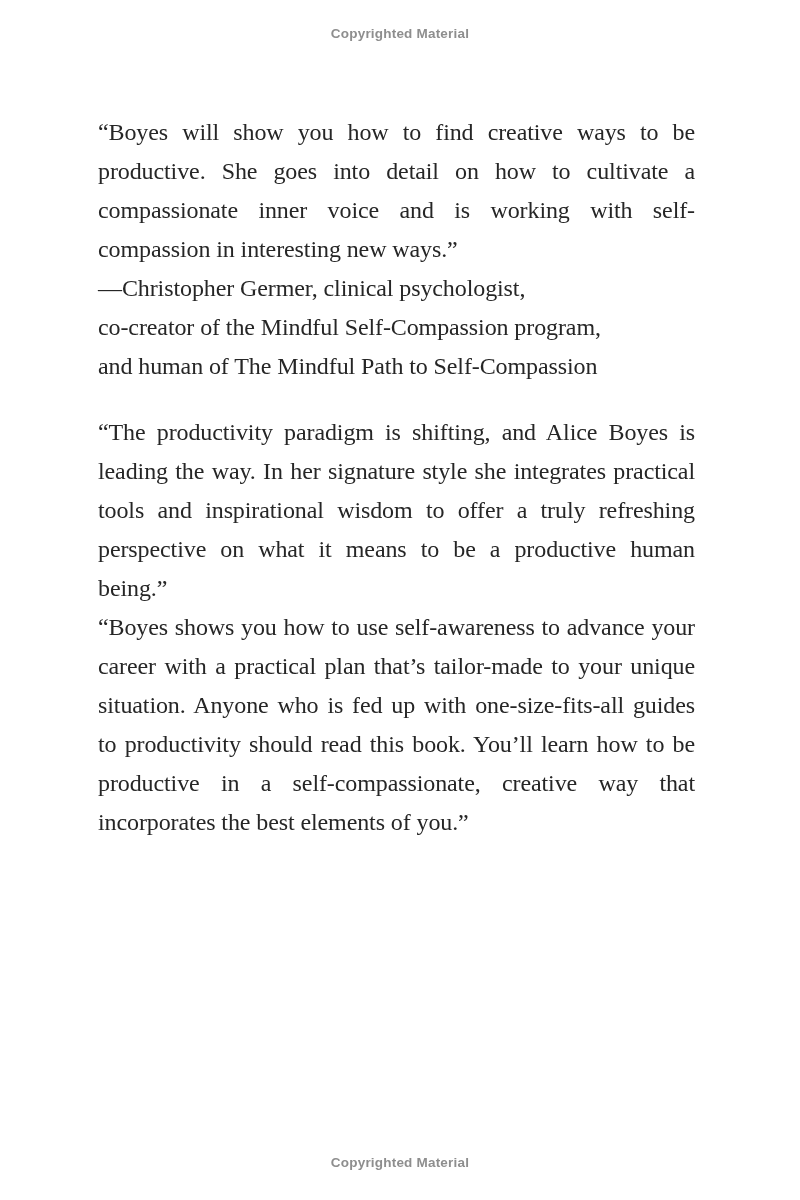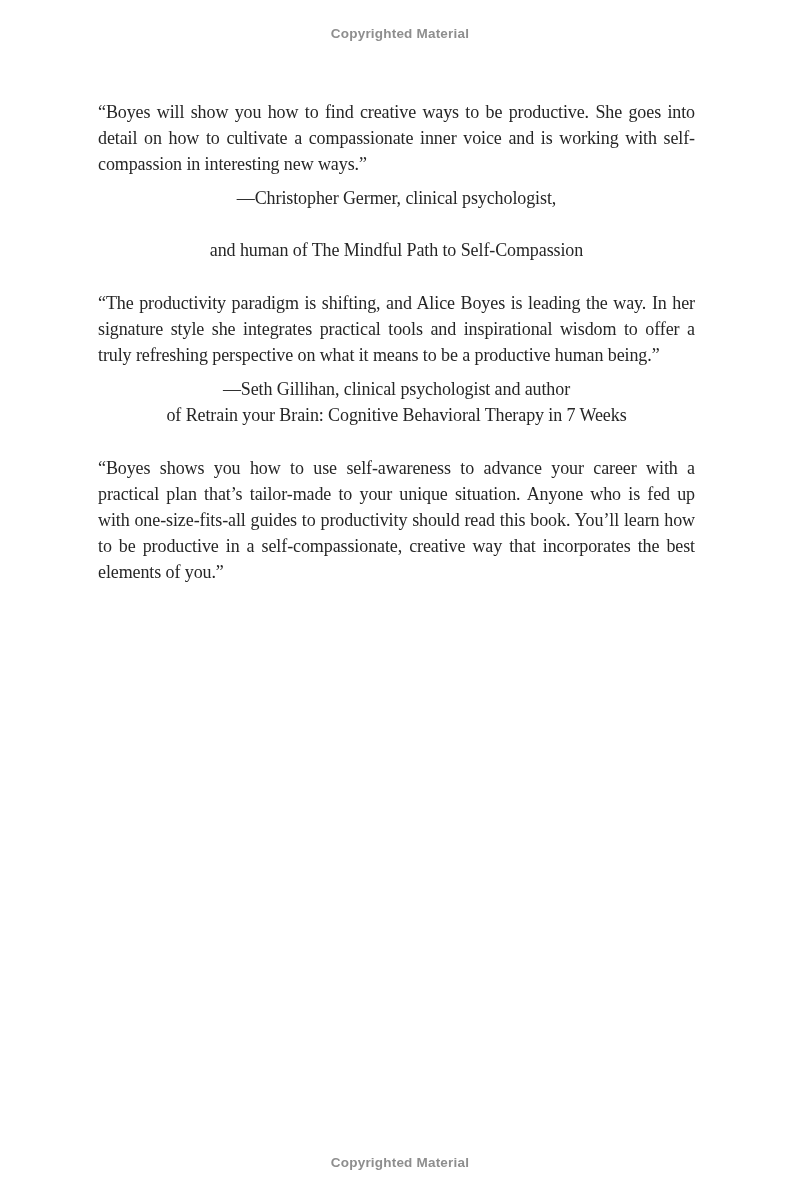--- a/index.html
+++ b/index.html
@@ -26,54 +26,53 @@
     font-size: 13.5px;
     letter-spacing: 0.2px;
     color: #8e8e8e;
     -webkit-user-select: none;
     user-select: none;
   }
   .notice.top    { top: 26px; }
   .notice.bottom { bottom: 30px; }
   .content {
     position: absolute;
-    top: 99px;
+    top: 113px;
     left: 98px;
     width: 597px;
-    font-size: 18px;
-    line-height: 26px;
+    font-size: 24px;
+    line-height: 39px;
     letter-spacing: -0.1px;
   }
   .endorsement .quote {
     margin: 0;
     text-align: justify;
     text-justify: inter-word;
   }
   .endorsement .attribution {
-    margin: 8px 0 27px 0;
-    text-align: center;
+    margin: 0 0 27px 0;
+    text-align: left;
   }
   .endorsement:last-child .attribution { margin-bottom: 0; }
   .italic { }
 </style>
 </head>
 <body>
 
 <div class="page">
   <div class="notice top">Copyrighted Material</div>
 
   <main class="content">
   <section class="endorsement">
     <p class="quote">“Boyes will show you how to find creative ways to be productive. She goes into detail on how to cultivate a compassionate inner voice and is working with self-compassion in interesting new ways.”</p>
-    <p class="attribution"><span>—Christopher Germer, clinical psychologist,</span><br><br><span>and human of </span><span class="italic">The Mindful Path to Self-Compassion</span></p>
+    <p class="attribution"><span>—Christopher Germer, clinical psychologist,</span><br><span>co-creator of the Mindful Self-Compassion program,</span><br><span>and human of </span><span class="italic">The Mindful Path to Self-Compassion</span></p>
   </section>
 
   <section class="endorsement">
     <p class="quote">“The productivity paradigm is shifting, and Alice Boyes is leading the way. In her signature style she integrates practical tools and inspirational wisdom to offer a truly refreshing perspective on what it means to be a productive human being.”</p>
-    <p class="attribution"><span>—Seth Gillihan, clinical psychologist and author</span><br><span>of </span><span class="italic">Retrain your Brain: Cognitive Behavioral Therapy in 7 Weeks</span></p>
   </section>
 
   <section class="endorsement">
     <p class="quote">“Boyes shows you how to use self-awareness to advance your career with a practical plan that’s tailor-made to your unique situation. Anyone who is fed up with one-size-fits-all guides to productivity should read this book. You’ll learn how to be productive in a self-compassionate, creative way that incorporates the best elements of you.”</p>
   </section>
 </main>
 
   <div class="notice bottom">Copyrighted Material</div>
 </div>
 

